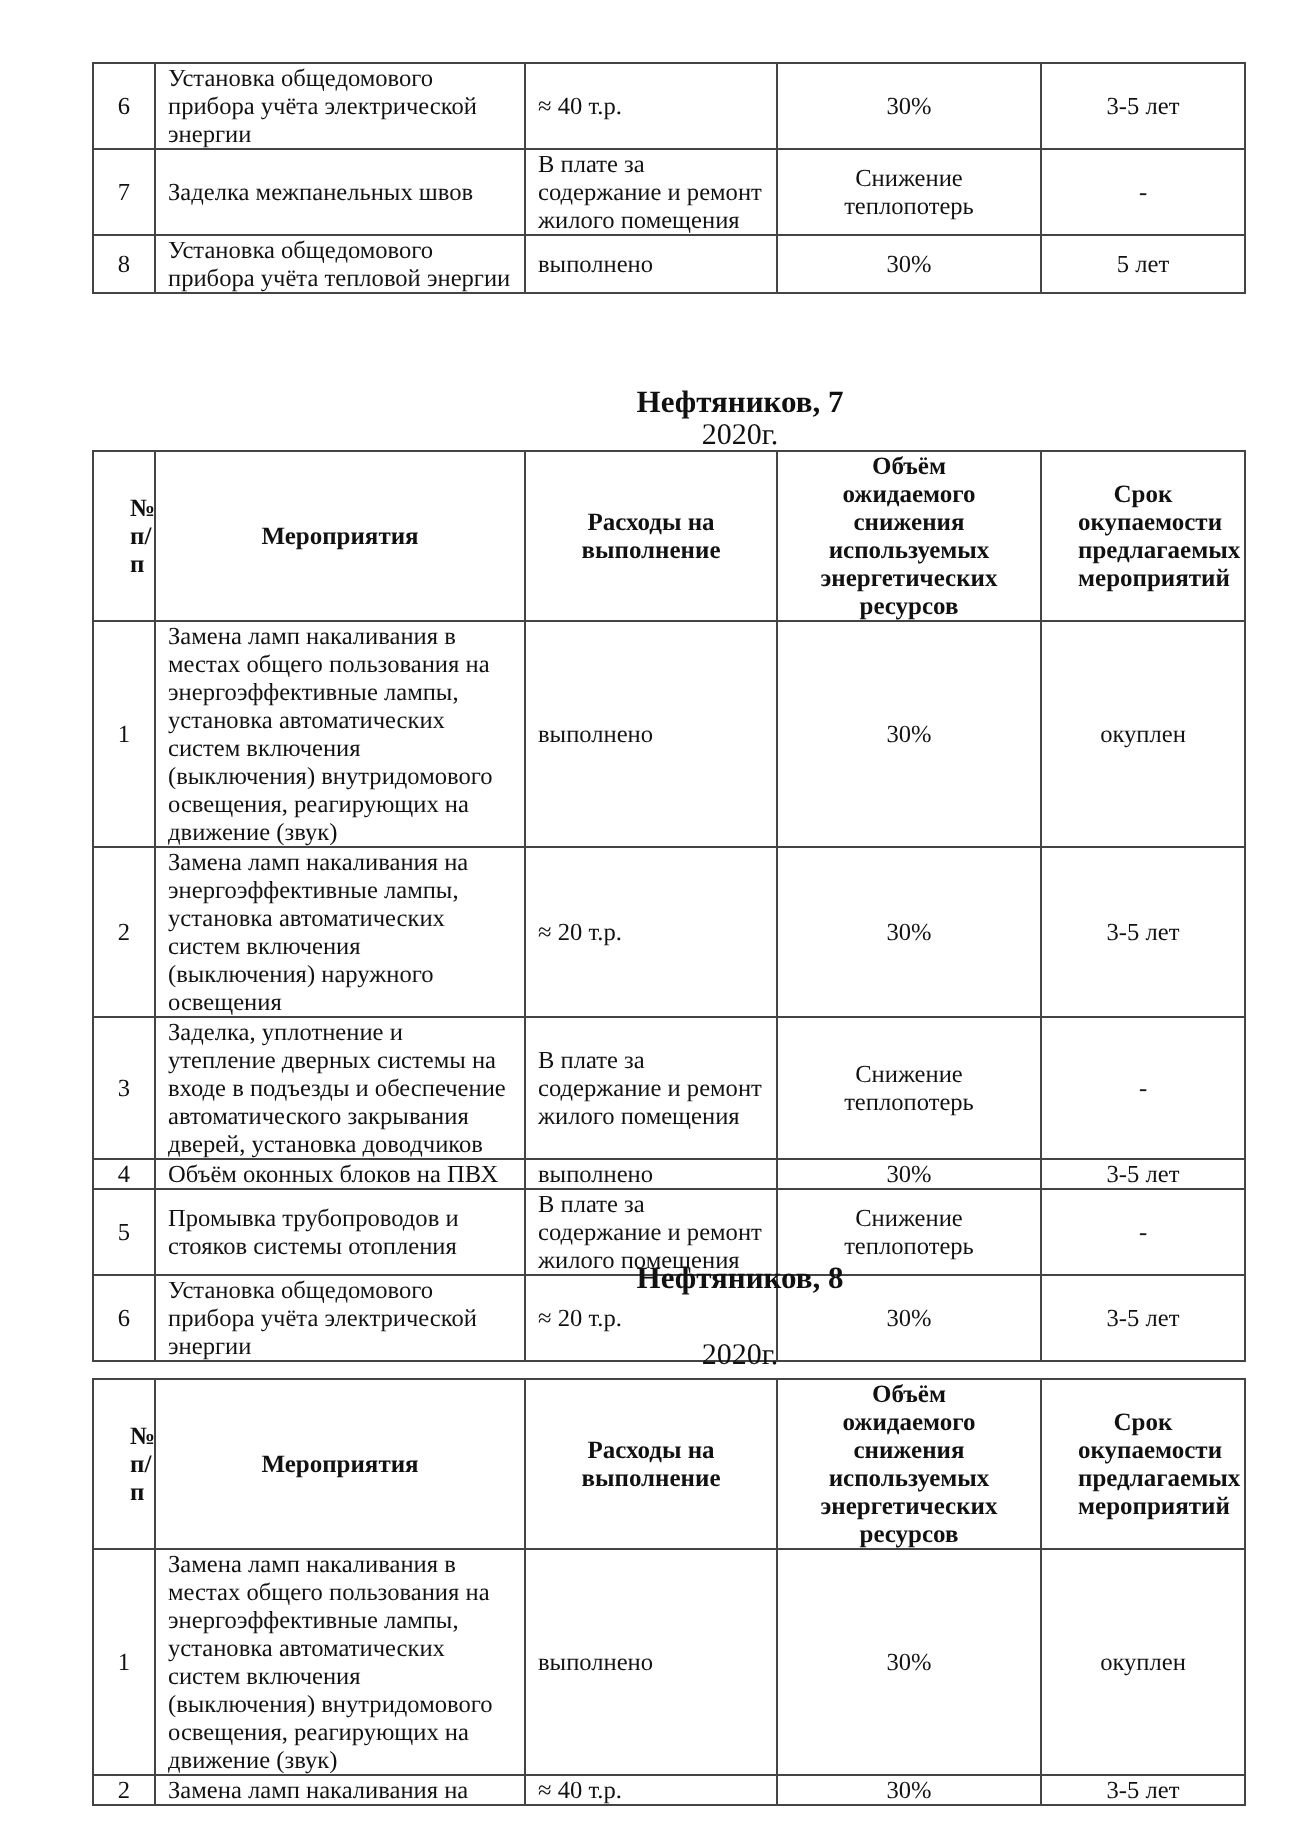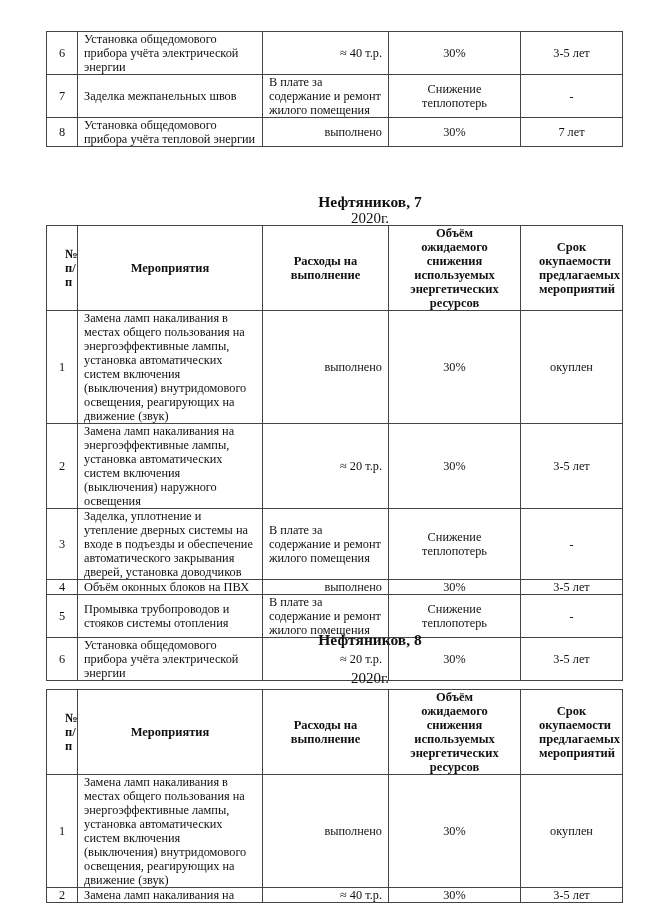--- a/index.html
+++ b/index.html
@@ -6,21 +6,21 @@
   body { width: 650px; height: 920px; position: relative; overflow: hidden;
          font-family: "Liberation Serif", "DejaVu Serif", serif; color: #111; }
   .tbl { position: absolute; left: 46px; width: 577px; border-collapse: collapse; table-layout: fixed; }
   .tbl td, .tbl th { border: 1px solid #444; font-size: 12.3px; line-height: 14px; padding: 0 6px; vertical-align: middle; }
   .tbl th { font-weight: bold; text-align: center; font-size: 12.5px; line-height: 14px; padding: 0 18px; }
   .c-num { width: 31px; text-align: center; padding: 0 !important; }
   .c-act { width: 185px; text-align: left; }
   .c-cost { width: 126px; }
   .c-red { width: 132px; text-align: center; }
   .c-pay { width: 102px; text-align: center; margin-left: 48px; }
-  td.center { text-align: right; }
+  td.center { text-align: left; }
   td.left { text-align: left; }
   .heading { position: absolute; left: 0; width: 650px; text-align: center; padding-left: 45px; }
   .title { font-weight: bold; font-size: 15.5px; }
   .year { font-size: 15px; }
 </style>
 </head>
 <body>
 
 <table class="tbl" style="top:31px;">
   <colgroup>
@@ -43,21 +43,21 @@
     <td class="c-act">Заделка межпанельных швов</td>
     <td class="left">В плате за содержание и ремонт жилого помещения</td>
     <td class="c-red">Снижение теплопотерь</td>
     <td class="c-pay">-</td>
   </tr>
   <tr style="height:28px;">
     <td class="c-num">8</td>
     <td class="c-act">Установка общедомового прибора учёта тепловой энергии</td>
     <td class="center">выполнено</td>
     <td class="c-red">30%</td>
-    <td class="c-pay">7 лет</td>
+    <td class="c-pay">5 лет</td>
   </tr>
 </tbody>
   </table>
 
 <div class="heading title" style="top:193px;">Нефтяников, 7</div>
 <div class="heading year" style="top:210px;">2020г.</div>
 
 <table class="tbl" style="top:225px;">
   <colgroup>
       <col class="c-num">

